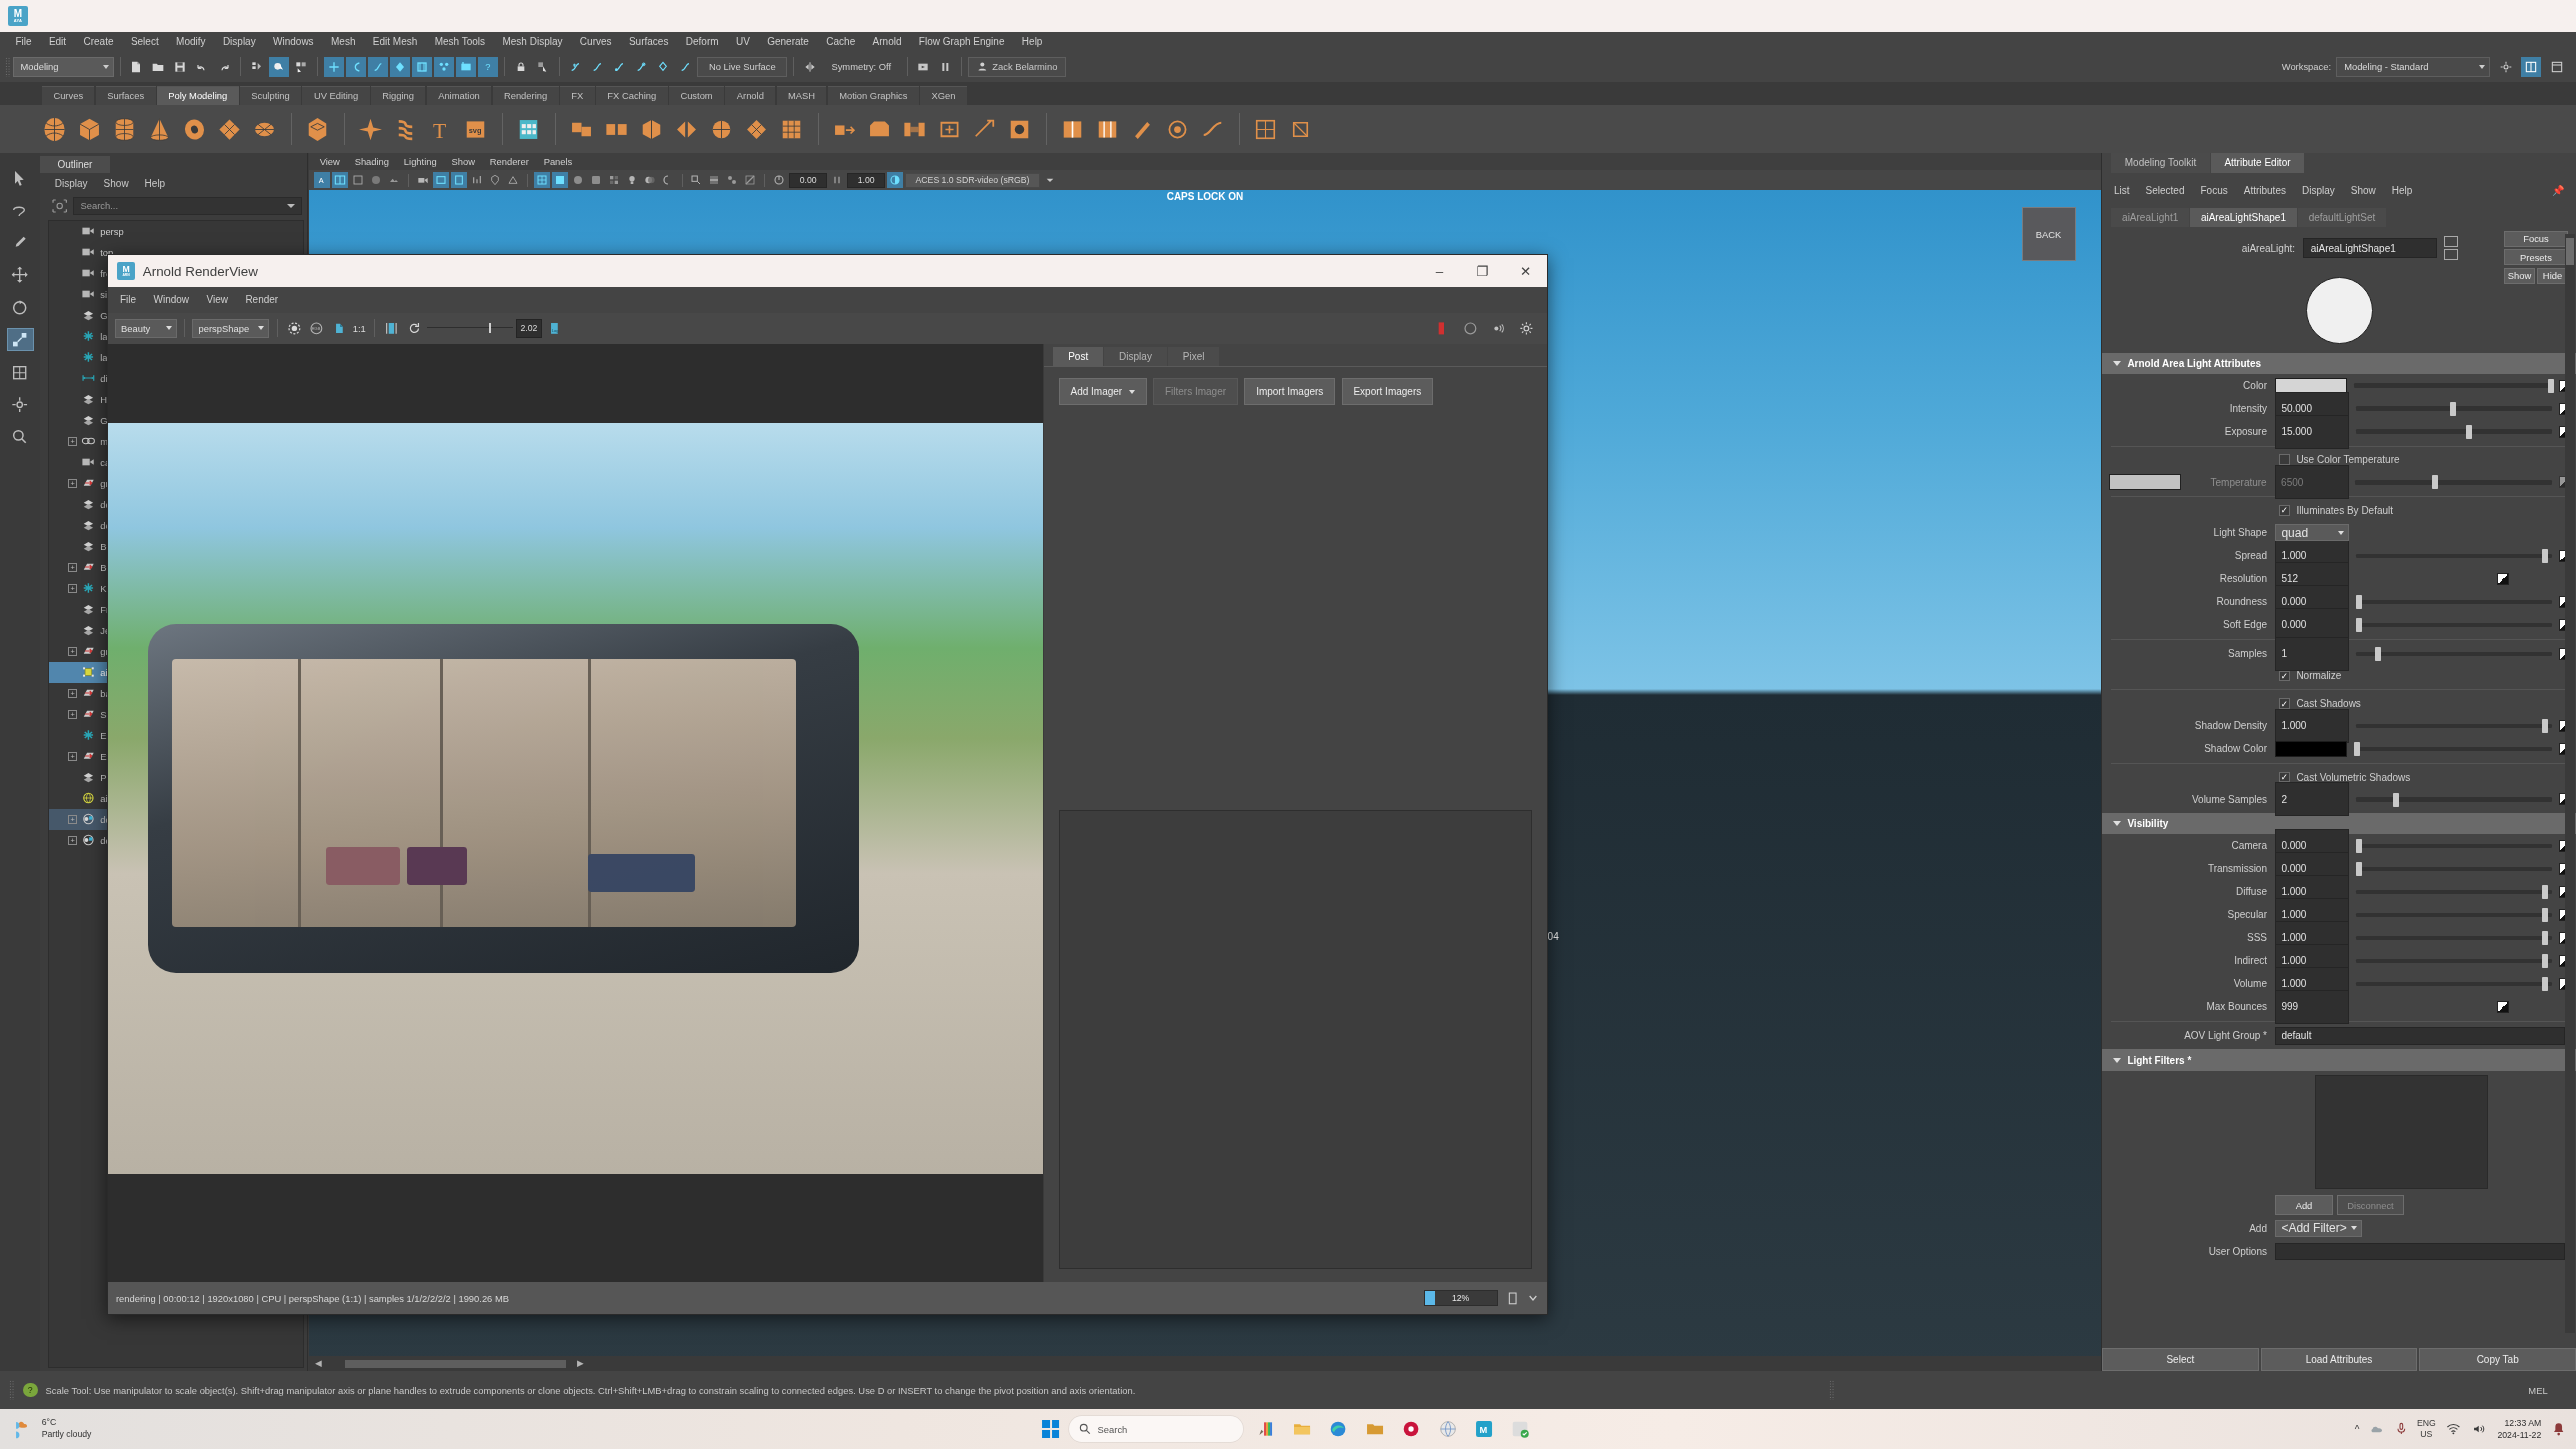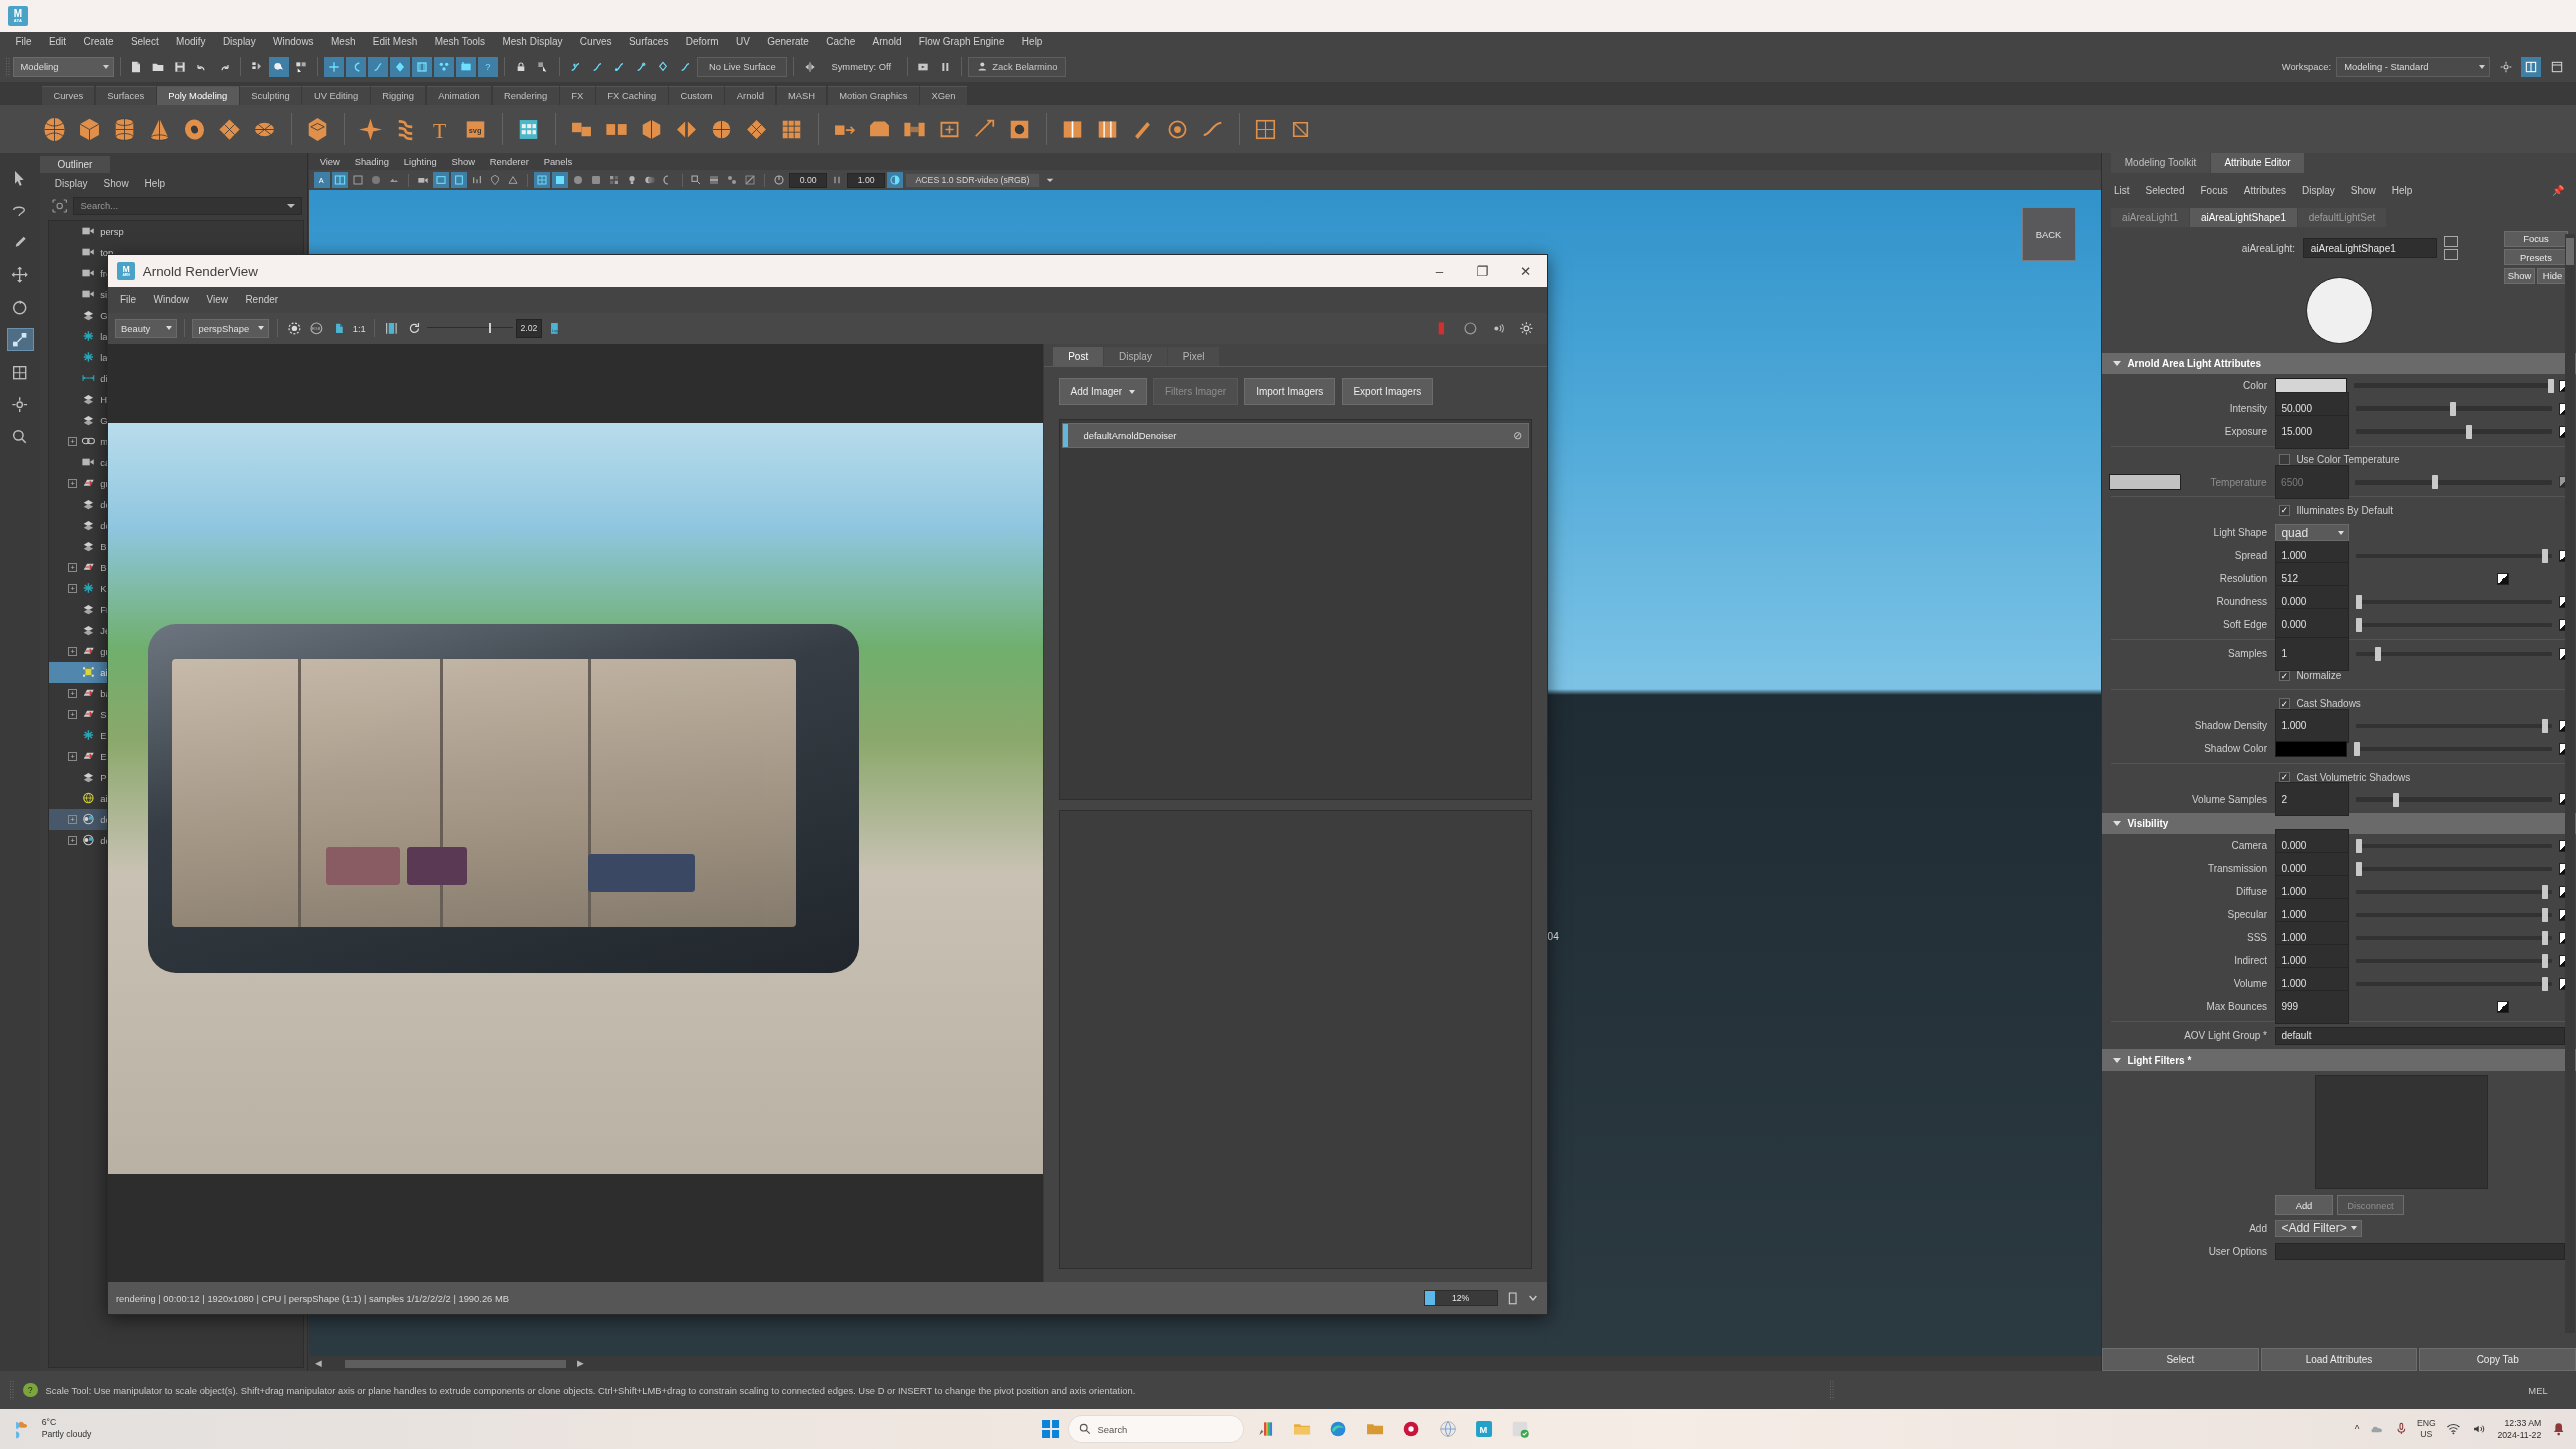--- a/index.html
+++ b/index.html
@@ -1228,20 +1228,21 @@
         </div>
       <div class="cs-box">
         <span>ACES 1.0 SDR-video (sRGB)</span>
       </div>
       <div class="vp-ib">
           <svg width="12" height="12" viewBox="0 0 18 18">
             <path d="M4 7l5 5 5-5z" fill="#c8c8c8"></path>
           </svg>
         </div>
     </div>
+    <div class="caps">CAPS LOCK ON</div>
     <div class="axis-cube">
       <span>BACK</span>
     </div>
     <div class="vp-val" style="left:1208px; top:778px;">7.508204</div>
     <div class="vp-scroll-h">
       <span class="vp-arr" style="left:4px;">◀</span>
       <div class="th"></div>
       <span class="vp-arr" style="left:266px;">▶</span>
     </div>
   </div>
@@ -1371,27 +1372,20 @@
         <div class="arv-tabline"></div>
         <div class="arv-btnrow">
           <div class="arv-btn">
             <span>Add Imager</span>
             <span class="arw"></span>
           </div>
           <div class="arv-btn dis">Filters Imager</div>
           <div class="arv-btn">Import Imagers</div>
           <div class="arv-btn">Export Imagers</div>
         </div>
-        <div class="imager-list">
-          <div class="imager-row">
-            <div class="bar"></div>
-            <span class="nm">defaultArnoldDenoiser</span>
-            <span class="dis-ic">⊘</span>
-          </div>
-        </div>
         <div class="imager-props"></div>
       </div>
     </div>
 
     <div class="arv-status">
       <span class="st">rendering | 00:00:12 | 1920x1080 | CPU | perspShape (1:1) | samples 1/1/2/2/2/2 | 1990.26 MB</span>
       <div class="arv-prog">
         <div class="arv-progbar">
           <div class="fl"></div>
           <span class="pt">12%</span>

